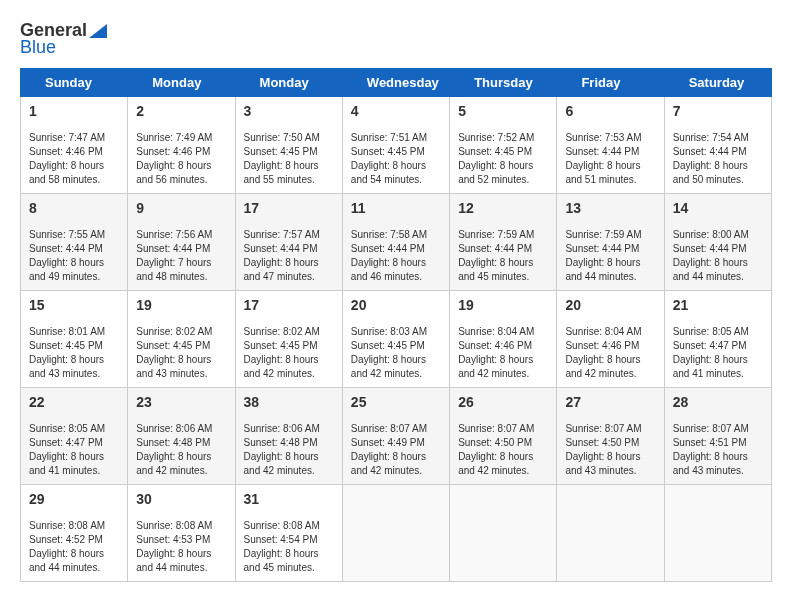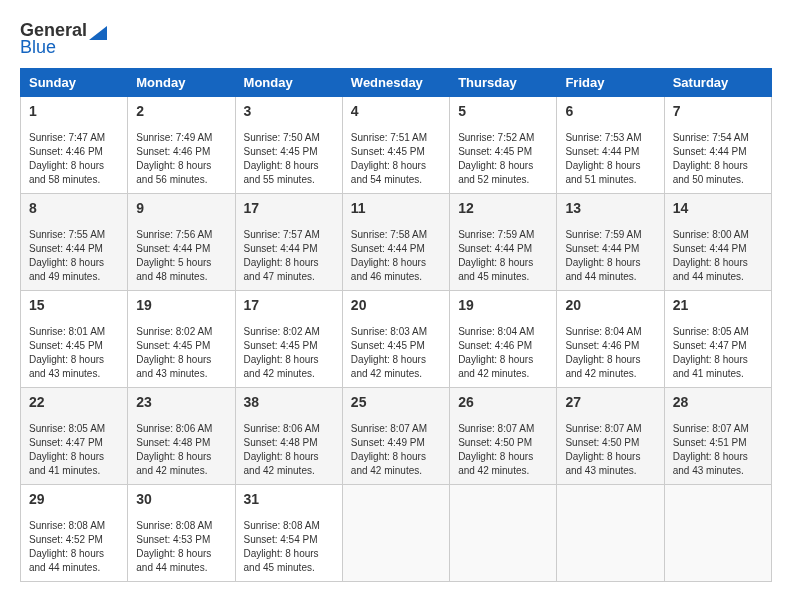--- a/index.html
+++ b/index.html
@@ -16,21 +16,20 @@
       align-items: flex-start;
       margin-bottom: 10px;
     }
     .logo {
       display: flex;
       flex-direction: column;
       align-items: flex-start;
     }
     .logo-row {
       display: flex;
-      align-items: center;
     }
     .title-area {
       text-align: right;
     }
     .month-title {
       font-size: 36px;
       font-weight: normal;
       color: #333;
     }
     .location-title {
@@ -39,21 +38,21 @@
     }
     .calendar-table {
       width: 100%;
       border-collapse: collapse;
       table-layout: fixed;
     }
     .calendar-table th {
       background-color: #1565c0;
       color: #fff;
       text-align: left;
-      padding: 6px 8px;
+      padding: 6px 24px;
       font-size: 13px;
       border: 1px solid #1565c0;
     }
     .calendar-table td {
       vertical-align: top;
       padding: 6px 8px;
       border: 1px solid #ccc;
       font-size: 11px;
       color: #333;
       background: #fff;
@@ -176,21 +175,21 @@
             <span>Sunrise: 7:55 AM</span><br>
             <span>Sunset: 4:44 PM</span><br>
             <span>Daylight: 8 hours and 49 minutes.</span>
           </div>
         </td>
         <td>
           <span class="day-number">9</span>
           <div class="day-info">
             <span>Sunrise: 7:56 AM</span><br>
             <span>Sunset: 4:44 PM</span><br>
-            <span>Daylight: 5 hours and 48 minutes.</span>
+            <span>Daylight: 7 hours and 48 minutes.</span>
           </div>
         </td>
         <td>
           <span class="day-number">17</span>
           <div class="day-info">
             <span>Sunrise: 7:57 AM</span><br>
             <span>Sunset: 4:44 PM</span><br>
             <span>Daylight: 8 hours and 47 minutes.</span>
           </div>
         </td>

